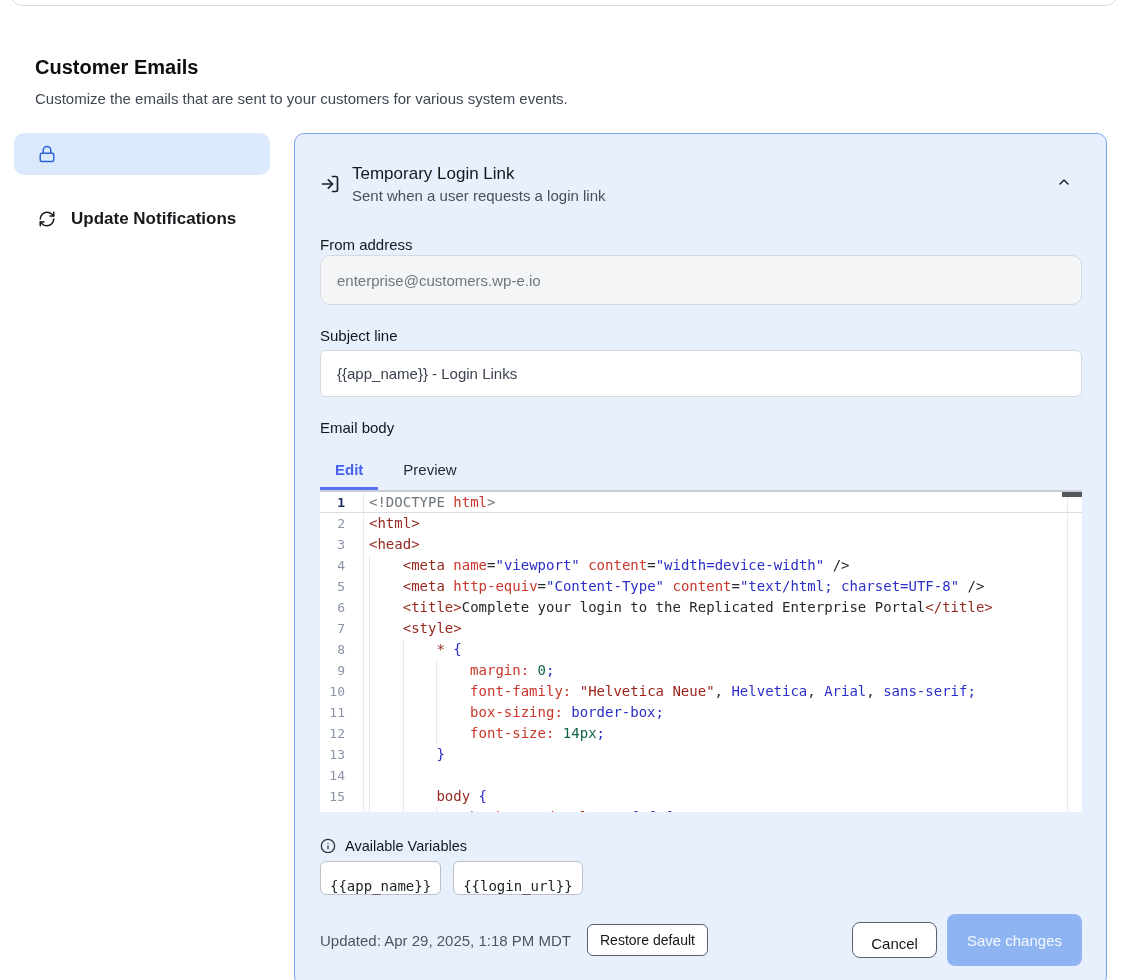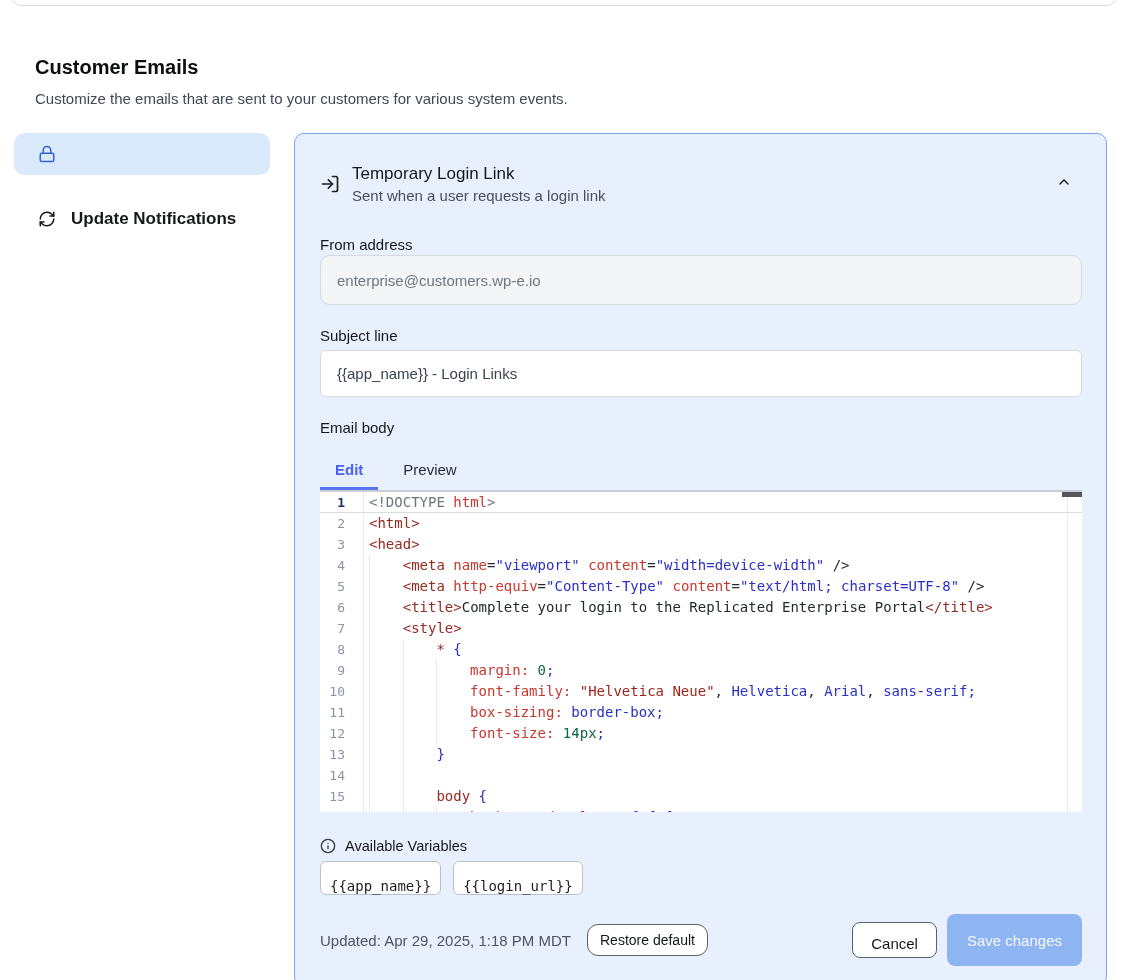--- a/index.html
+++ b/index.html
@@ -71,21 +71,21 @@
   .vars-label { font-size:14.5px; color:#14171b; }
   .chips { display:flex; gap:12px; margin-top:7px; }
   .chip { font-family:"DejaVu Sans Mono", monospace; font-size:14px; color:#1c1f23; background:#fff;
     border:1px solid #bcc1c8; border-radius:6px; padding:16px 9px; height:29px; cursor:pointer; }
 
   
   .panel-footer { display:flex; align-items:center; margin-top:27px; height:36px; }
   .updated { font-size:15px; color:#4d5562; }
   .btn { font-family:"Liberation Sans",sans-serif; cursor:pointer; background:#fff; }
   .btn-restore { margin-left:16px; font-size:14px; color:#14171b; border:1px solid #5a626c;
-    border-radius:11px; padding:6px 12px; height:32px; }
+    border-radius:6px; padding:6px 12px; height:32px; }
   .footer-spacer { flex:1; }
   .btn-cancel { font-size:15px; color:#14171b; border:1px solid #5a626c; border-radius:8px;
     padding:12px 18px; height:36px; }
   .btn-save { font-size:15px; color:#f4f8ff; background:#8fb4f2; border:none; border-radius:8px;
     padding:0 20px; height:52px; margin-left:10px; }
 </style>
 </head>
 <body>
 
 <div class="top-card-edge"></div>

